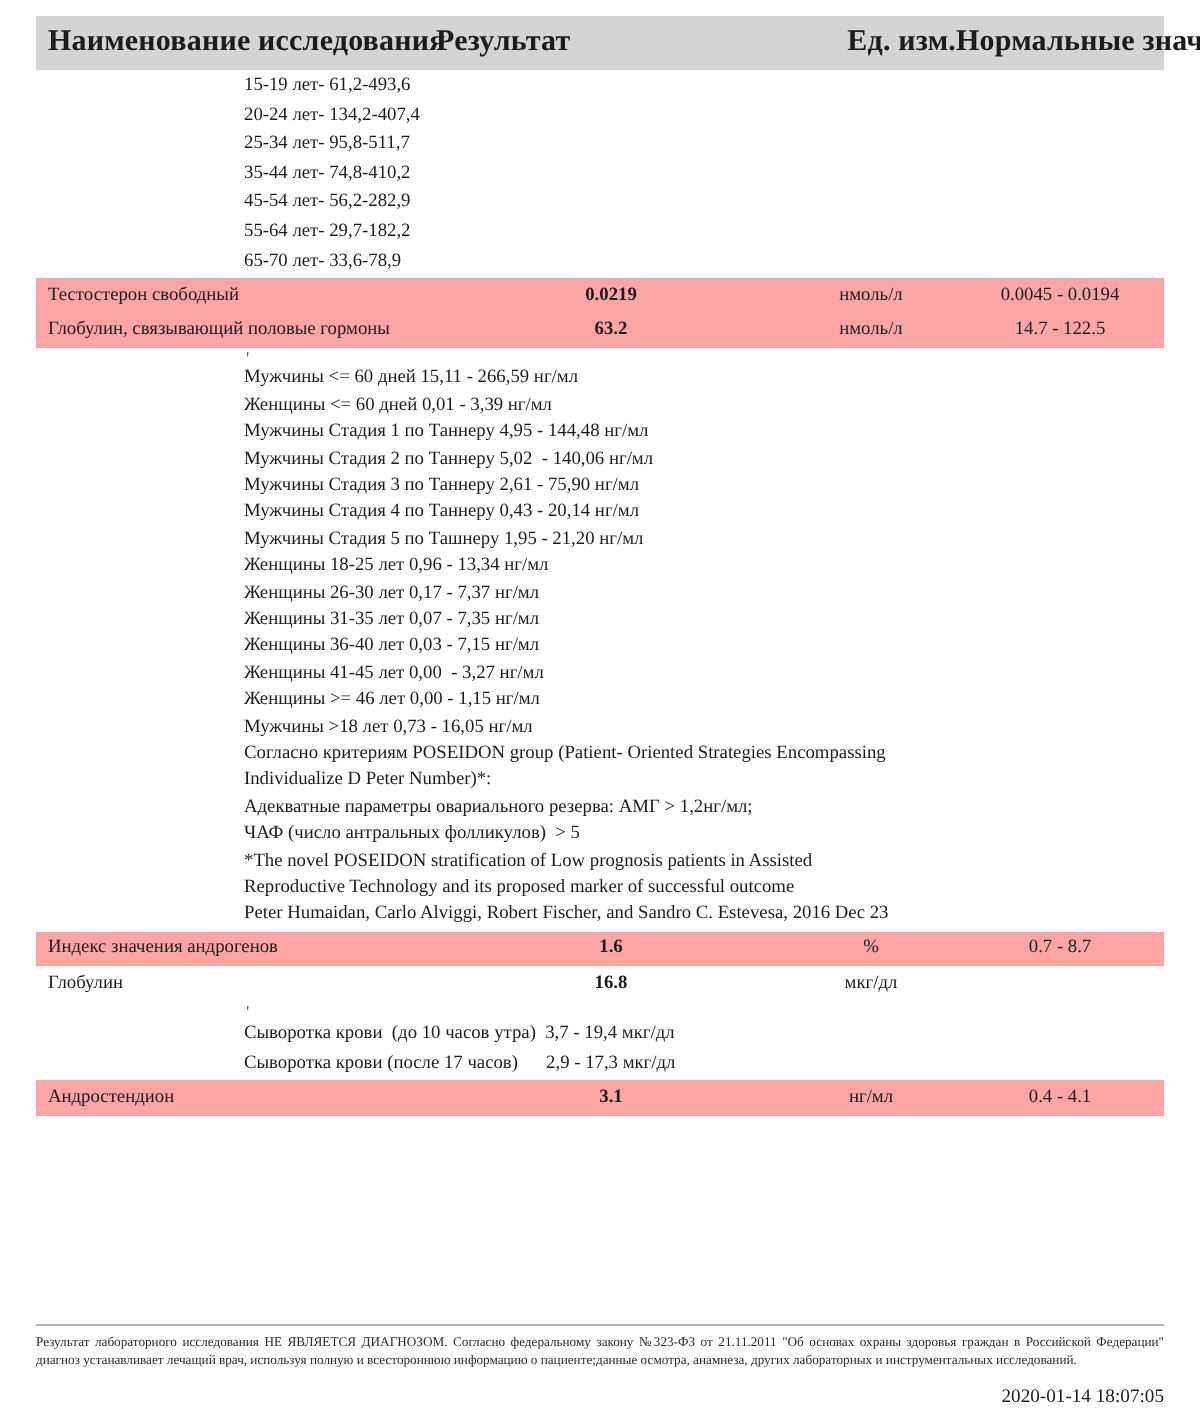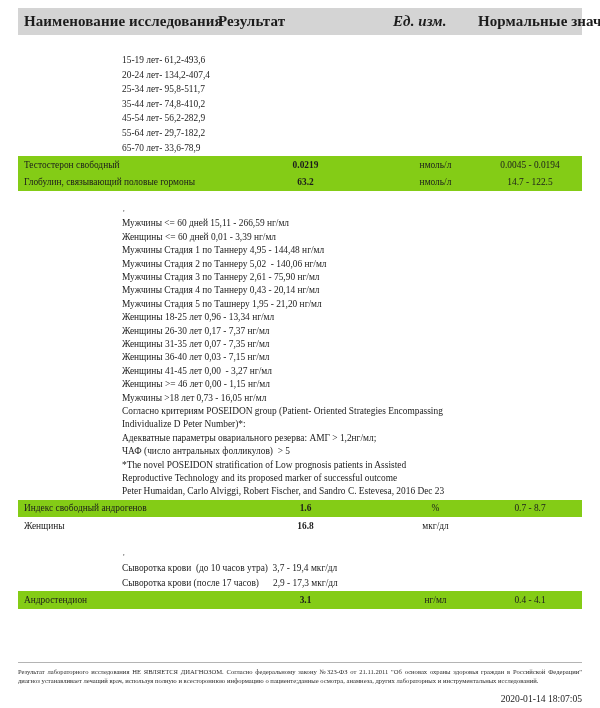--- a/index.html
+++ b/index.html
@@ -37,45 +37,45 @@
     font-size: 15px;
     font-weight: bold;
     padding: 5px 0 5px 0;
     text-align: center;
     border: none;
     white-space: nowrap;
     letter-spacing: 0.1px;
   }
   thead th.h-name { text-align: center; padding-left: 6px;}
   thead th.h-result { text-align: left; }
-  thead th.h-unit { text-align: left; font-style: italic; }
+  thead th.h-unit { text-align: right; }
   thead th.h-norm { text-align: center; }
 
   tbody td {
     font-size: 9.4px;
     padding: 2.5px 0 2.5px 0;
     vertical-align: top;
     line-height: 12.6px;
   }
-  tbody tr.shaded td { background: #84cc16; }
+  tbody tr.shaded td { background: #fca5a5; }
   tbody tr.plain td  { background: #ffffff; }
 
   td.t-name   { text-align: left; padding-left: 6px; }
   td.t-result { text-align: center; font-weight: bold; }
   td.t-unit   { text-align: center; font-weight: normal; }
   td.t-norm   { text-align: center; }
 
   
   td.refblock {
     padding: 0;
     background: #ffffff;
   }
   .refwrap {
     padding-left: 104px;
-    padding-top: 18px;
+    padding-top: 1px;
     padding-bottom: 1px;
   }
   .refline {
     font-size: 9.4px;
     line-height: 13.4px;
     white-space: pre;
     color: #1c1c1c;
   }
   .tickmark {
     font-size: 9px;
@@ -185,27 +185,27 @@
             <div class="refline">Адекватные параметры овариального резерва: АМГ &gt; 1,2нг/мл;</div>
             <div class="refline">ЧАФ (число антральных фолликулов)  &gt; 5</div>
             <div class="refline">*The novel POSEIDON stratification of Low prognosis patients in Assisted</div>
             <div class="refline">Reproductive Technology and its proposed marker of successful outcome</div>
             <div class="refline">Peter Humaidan, Carlo Alviggi, Robert Fischer, and Sandro C. Estevesa, 2016 Dec 23</div>
           </div>
         </td>
       </tr>
 
       <tr class="shaded">
-        <td class="t-name">Индекс свободный андрогенов</td>
+        <td class="t-name">Индекс значения андрогенов</td>
         <td class="t-result">1.6</td>
         <td class="t-unit">%</td>
         <td class="t-norm">0.7 - 8.7</td>
       </tr>
       <tr class="plain">
-        <td class="t-name">Женщины</td>
+        <td class="t-name">Глобулин</td>
         <td class="t-result">16.8</td>
         <td class="t-unit">мкг/дл</td>
         <td class="t-norm"></td>
       </tr>
 
       <tr class="plain">
         <td class="refblock" colspan="4">
           <div class="refwrap cort-ref">
             <div class="tickmark">'</div>
             <div class="refline">Сыворотка крови  (до 10 часов утра)  3,7 - 19,4 мкг/дл</div>

